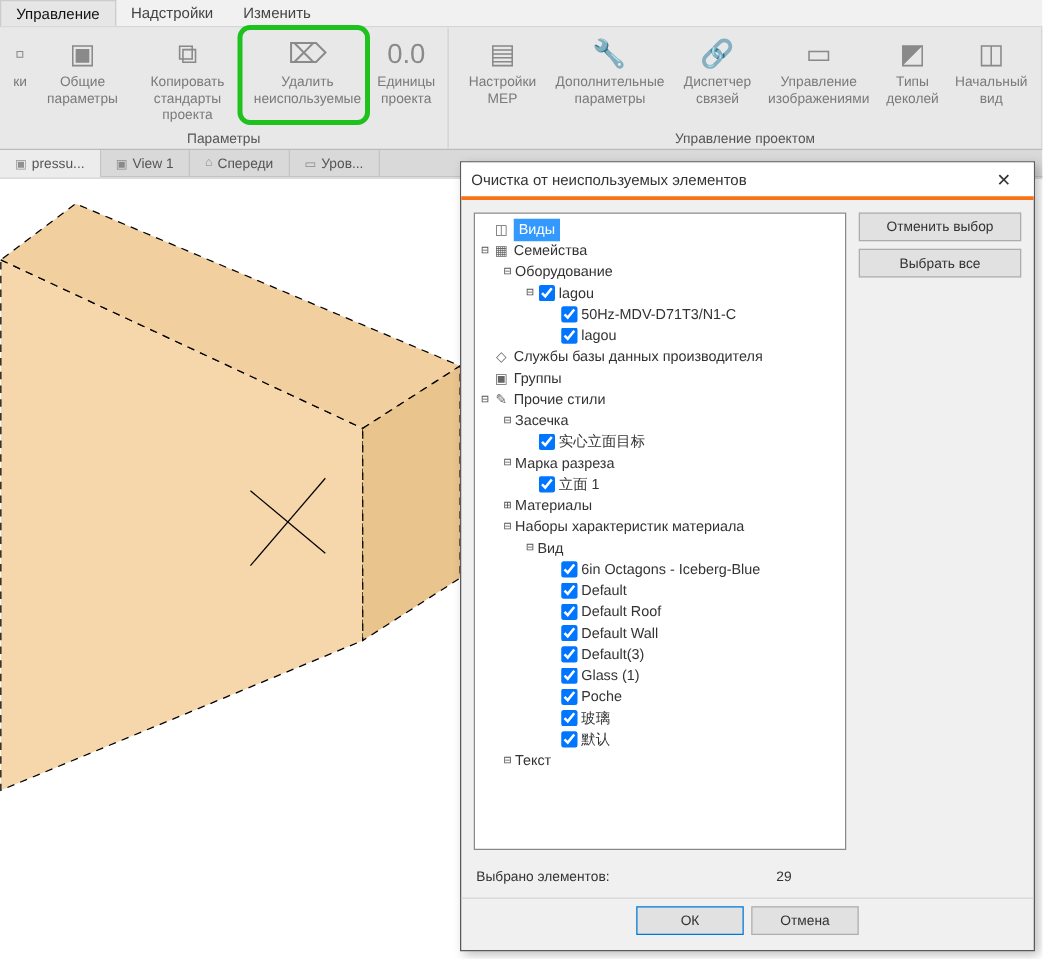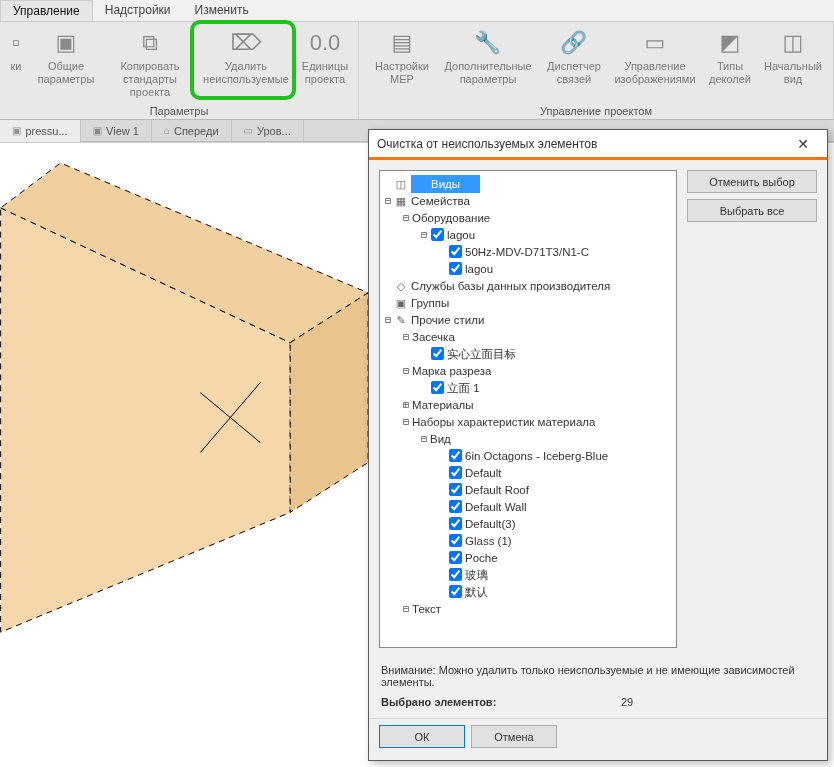--- a/index.html
+++ b/index.html
@@ -39,27 +39,27 @@
   .dlg-side { width:130px; display:flex; flex-direction:column; gap:6px; }
   .winbtn { height:23px; background:#e1e1e1; border:1px solid #adadad; font-size:11px; display:flex; align-items:center; justify-content:center; cursor:default; }
 
   
   .node { white-space:nowrap; }
   .node .row { display:flex; align-items:center; height:17px; }
   .node .kids { padding-left:18px; }
   .tw { width:12px; text-align:center; color:#555; font-size:10px; font-family:monospace; }
   .chk { width:13px; height:13px; margin:0 3px 0 1px; }
   .nico { width:14px; display:inline-flex; justify-content:center; font-size:11px; color:#666; margin-right:3px; }
-  .sel { background:#3399ff; color:#fff; padding:0 20px; }
+  .sel { background:#3399ff; color:#fff; padding:0 4px; }
 
   .dlg-foot { padding:6px 12px 10px 12px; font-size:11px; color:#333; }
   .dlg-foot .warn { margin-bottom:8px; }
   .dlg-foot .cnt { display:flex; }
-  .dlg-foot .cnt .lbl { width:240px;font-weight:bold; }
-  .dlg-actions { display:flex; justify-content:flex-start; gap:6px; padding:6px 10px 12px 10px; border-top:1px solid #d5d5d5; }
+  .dlg-foot .cnt .lbl { width:240px; }
+  .dlg-actions { display:flex; justify-content:center; gap:6px; padding:6px 10px 12px 10px; border-top:1px solid #d5d5d5; }
   .dlg-actions .winbtn { width:86px; }
 
   
   .tree-wrap::-webkit-scrollbar { width:16px; }
   .tree-wrap::-webkit-scrollbar-track { background:#f0f0f0; }
   .tree-wrap::-webkit-scrollbar-thumb { background:#c4c4c4; border:1px solid #a8a8a8; }
 </style>
 </head>
 <body>
 
@@ -367,21 +367,20 @@
 
     </div>
 
     <div class="dlg-side">
       <div class="winbtn">Отменить выбор</div>
       <div class="winbtn">Выбрать все</div>
     </div>
   </div>
 
   <div class="dlg-foot">
-    <div class="warn">Внимание: Можно удалить только неиспользуемые и не имеющие зависимостей элементы.</div>
     <div class="cnt">
       <span class="lbl">Выбрано элементов:</span>
       <span>29</span>
     </div>
   </div>
 
   <div class="dlg-actions">
     <div class="winbtn" style="border-color:#0078d7">ОК</div>
     <div class="winbtn">Отмена</div>
   </div>

